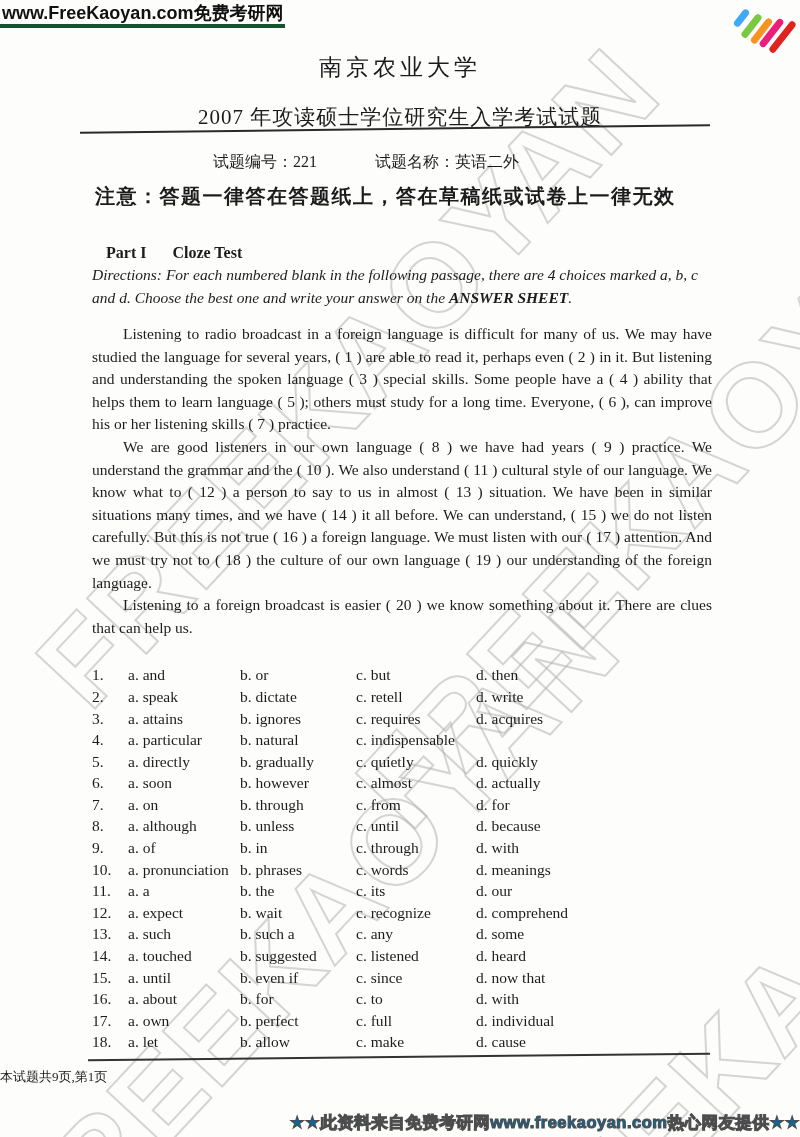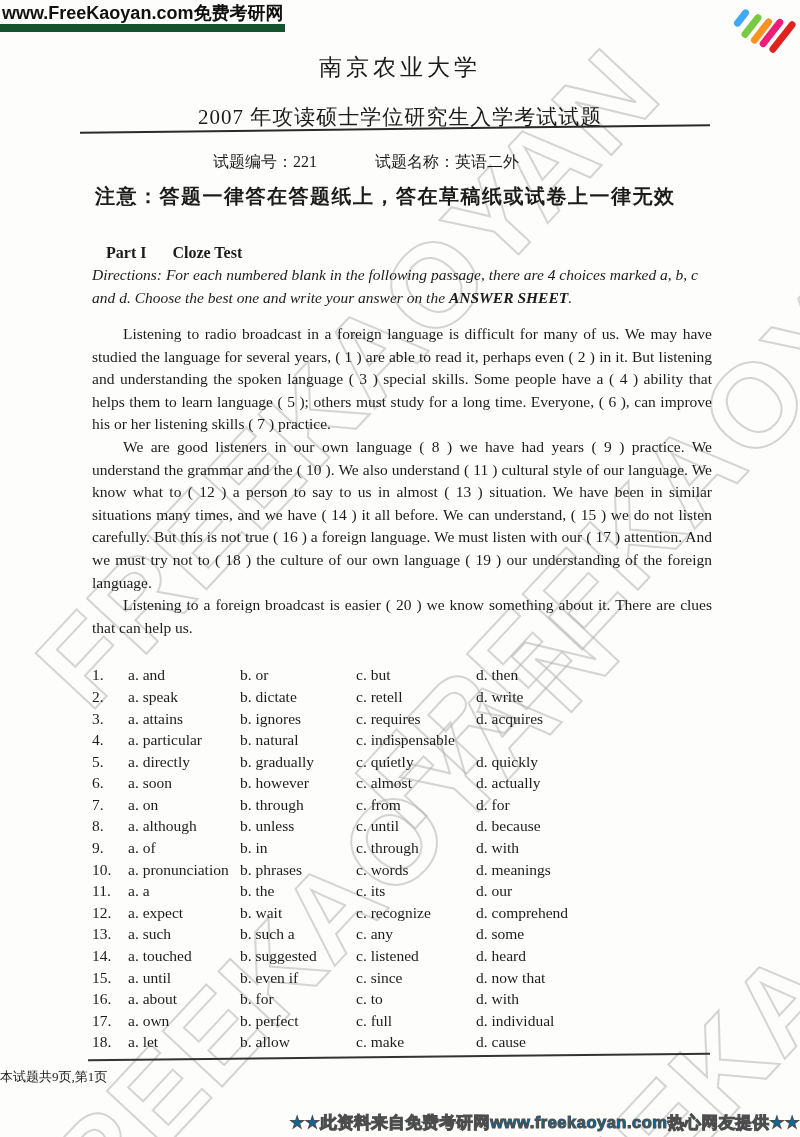--- a/index.html
+++ b/index.html
@@ -21,21 +21,21 @@
   }
   .wm1 { left:10px;  top:640px;  transform:rotate(-47deg); }
   .wm2 { left:330px; top:760px;  transform:rotate(-47deg); }
   .wm3 { left:-30px; top:1197px; transform:rotate(-47deg); }
   .wm4 { left:420px; top:1290px; transform:rotate(-47deg); }
   
   .site-header {
     position:absolute; top:2px; left:0;
     font-family:"Liberation Sans","DejaVu Sans",sans-serif;
     font-weight:bold; font-size:18px; color:#111;
-    border-bottom:8px solid #14532d; line-height:22px; padding:0 2px;
+    border-bottom:4px solid #14532d; line-height:22px; padding:0 2px;
   }
   .logo { position:absolute; top:4px; right:10px; width:56px; height:52px; }
   .logo-bar {
     position:absolute; width:7px; border-radius:4px;
     transform:rotate(38deg);
   }
   .lb1 { height:20px; left:4px;  top:4px;  }
   .lb2 { height:28px; left:14px; top:8px;  }
   .lb3 { height:30px; left:24px; top:12px; }
   .lb4 { height:34px; left:34px; top:12px; }

